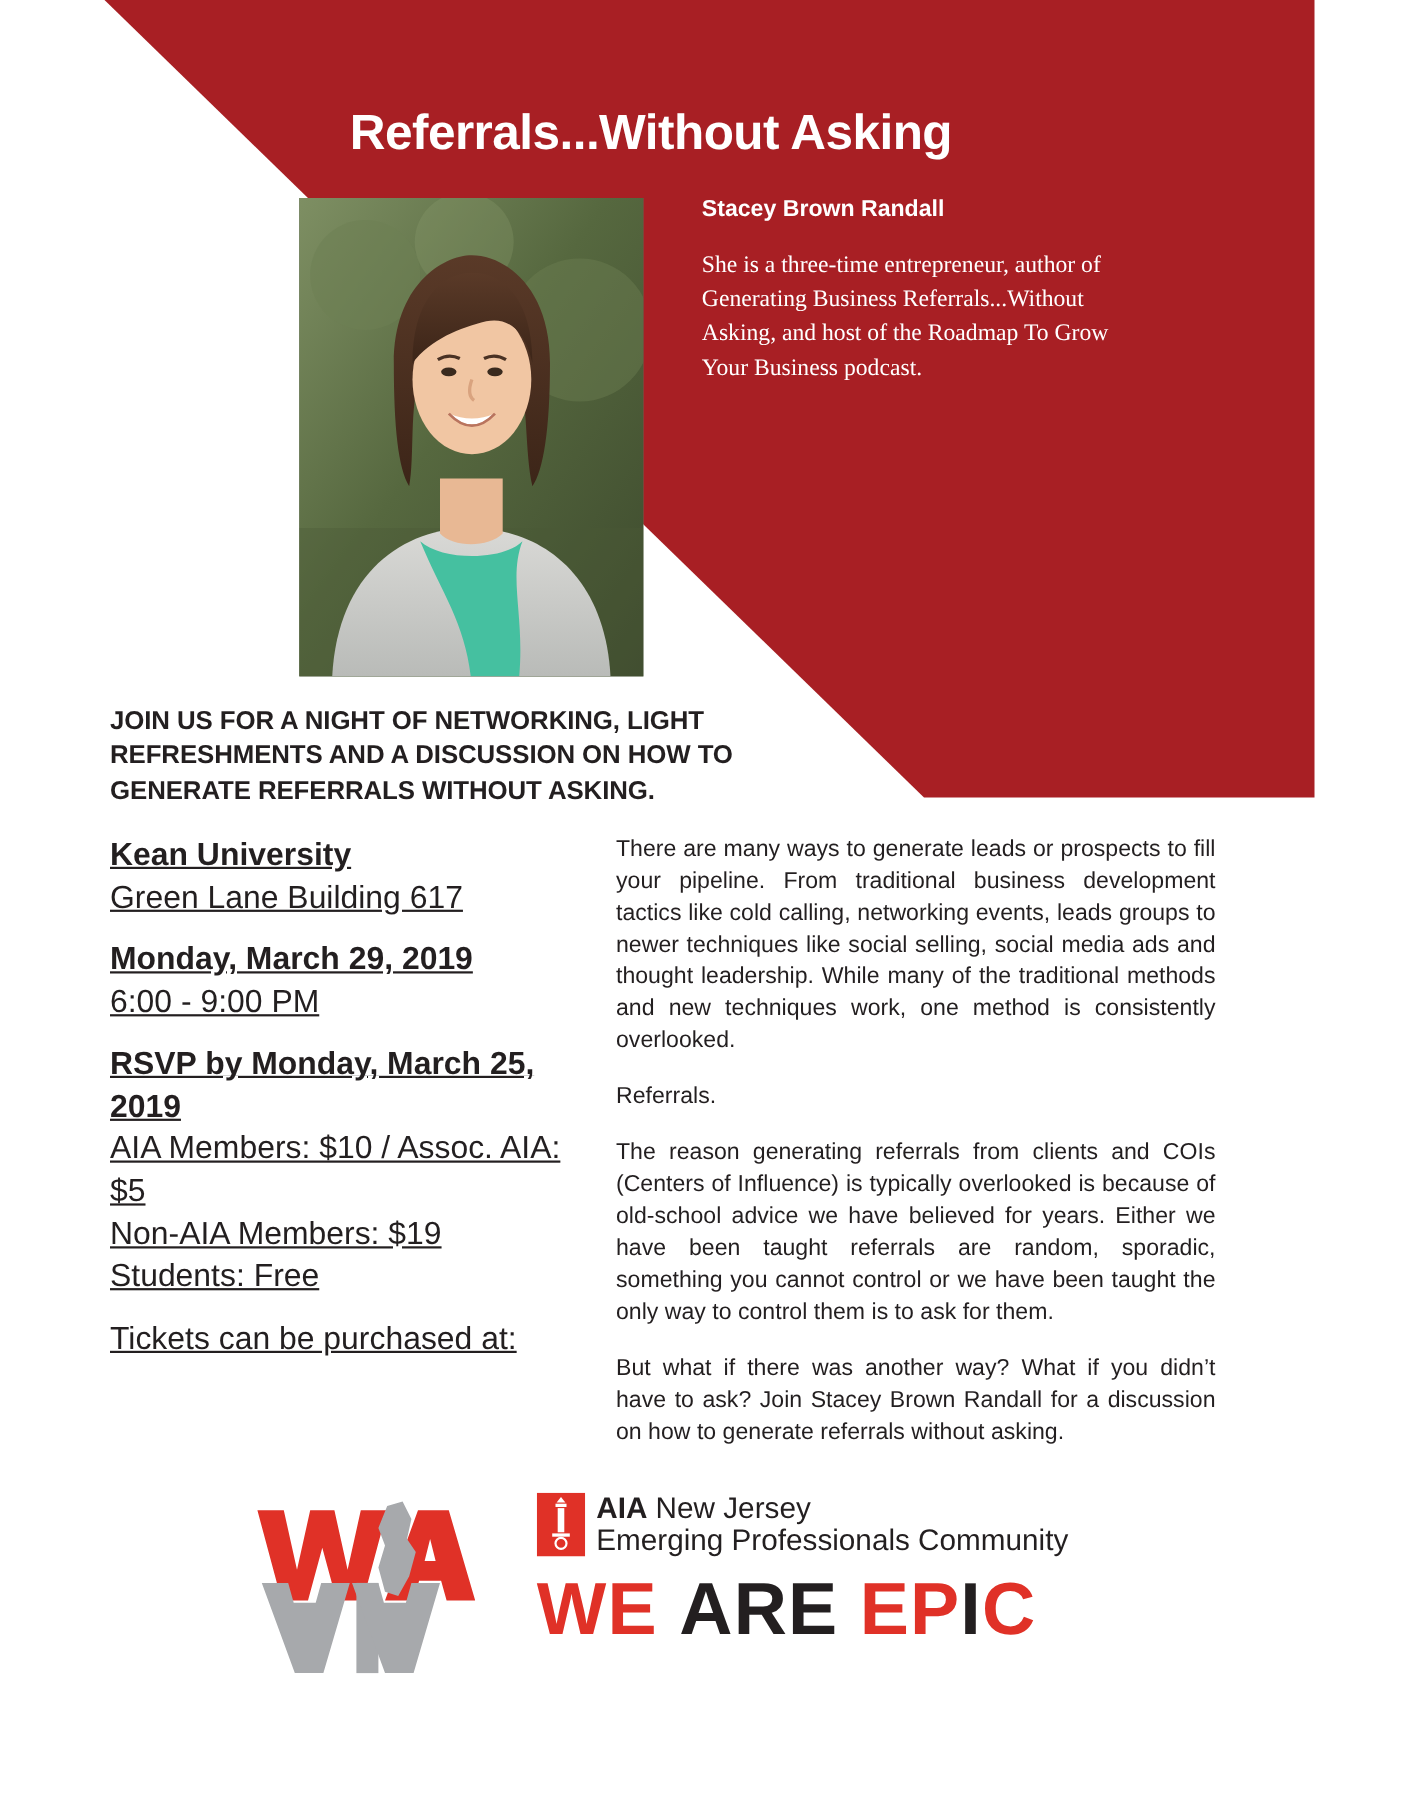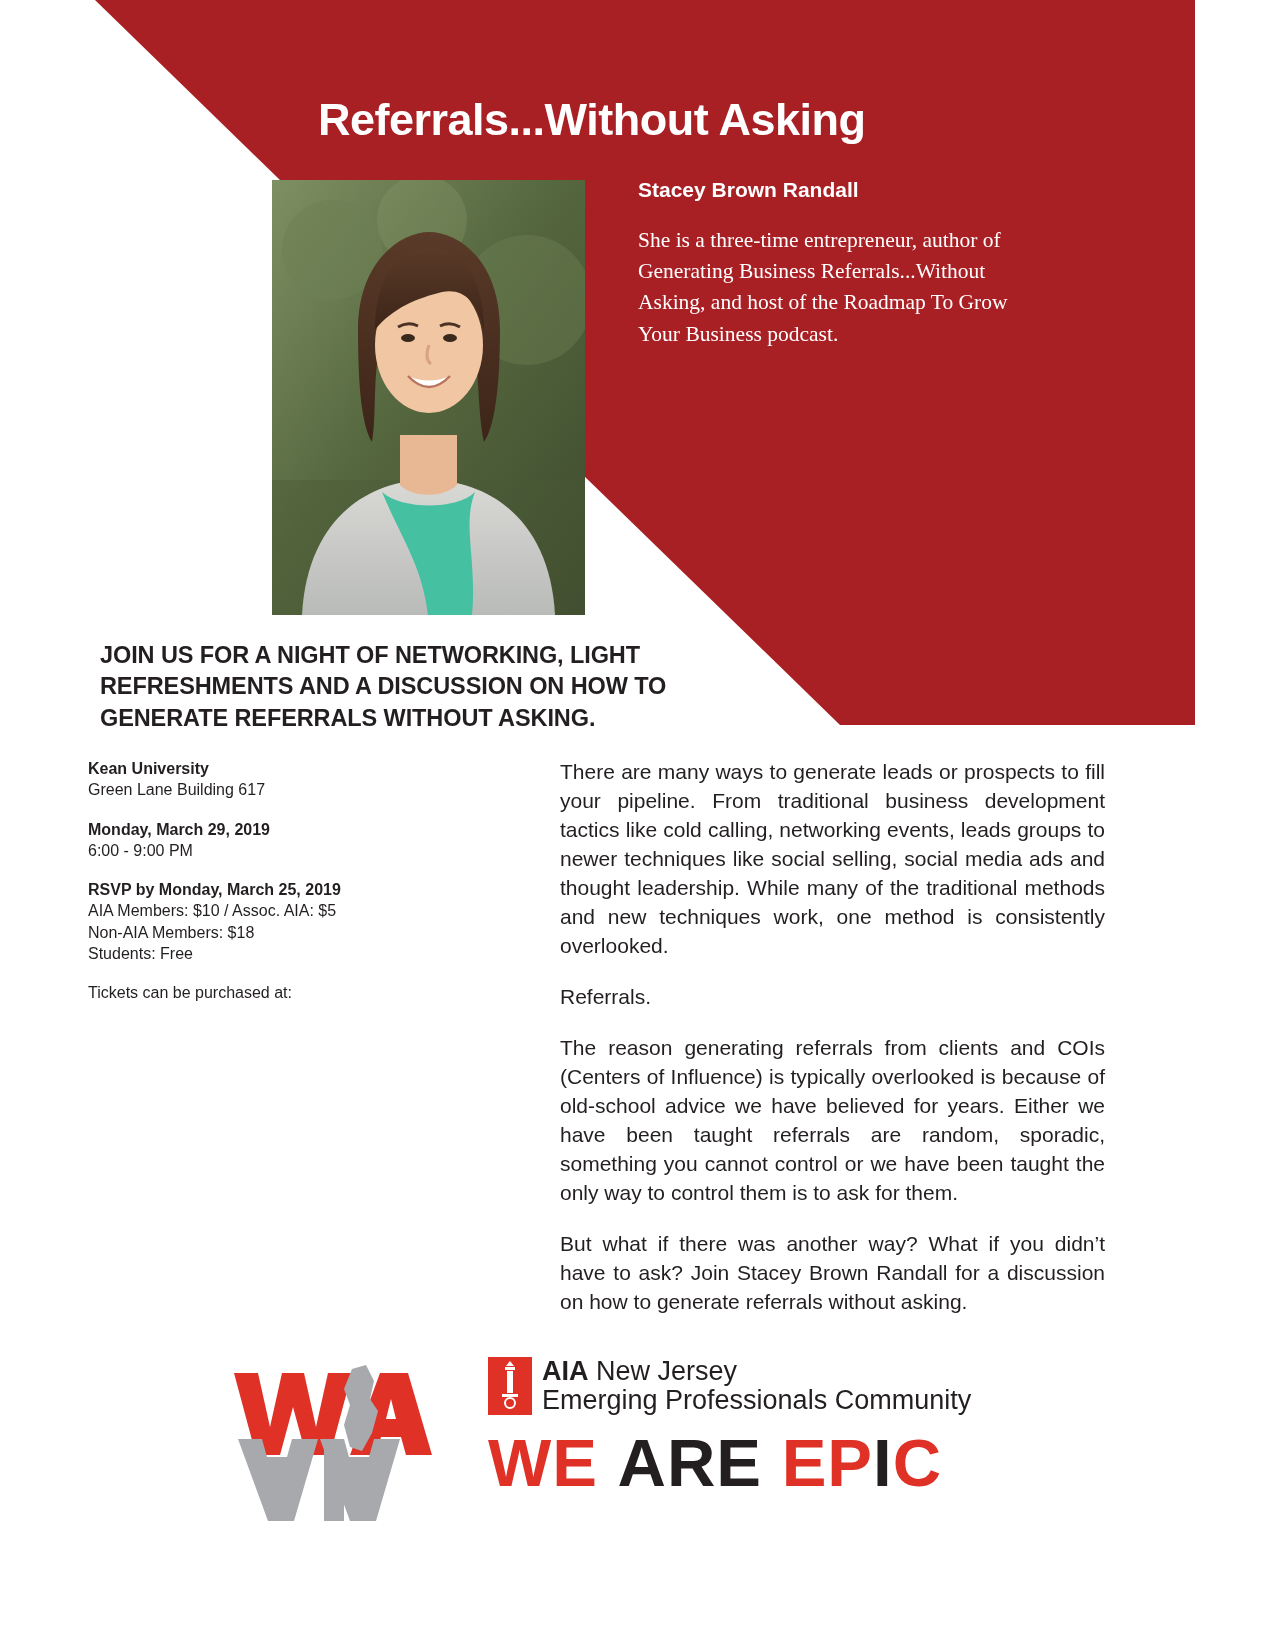--- a/index.html
+++ b/index.html
@@ -82,26 +82,27 @@
     font-size: 23.5px;
     font-weight: bold;
     line-height: 1.33;
     color: #231f20;
     letter-spacing: -0.1px;
   }
 
   
   .details {
     position: absolute;
-    left: 88px;
+    left: 100px;
     top: 758px;
     width: 420px;
-    font-size: 16px;
+    font-size: 29px;
     line-height: 1.33;
     color: #231f20;
+    text-decoration: underline;
   }
   .details .bold { font-weight: bold; }
   .details .block { margin-bottom: 18px; }
   .details .block:last-child { margin-bottom: 0; }
   .details .link {
     color: #1f4e9c;
     font-weight: bold;
     text-decoration: none;
     display: block;
     line-height: 1.3;
@@ -250,21 +251,21 @@
     <div class="bold">Kean University</div>
     <div>Green Lane Building 617</div>
   </div>
   <div class="block">
     <div class="bold">Monday, March 29, 2019</div>
     <div>6:00 - 9:00 PM</div>
   </div>
   <div class="block">
     <div class="bold">RSVP by Monday, March 25, 2019</div>
     <div>AIA Members: $10 / Assoc. AIA: $5</div>
-    <div>Non-AIA Members: $18</div>
+    <div>Non-AIA Members: $19</div>
     <div>Students: Free</div>
   </div>
   <div class="block">
     <div class="tickets-label">Tickets can be purchased at:</div>
   </div>
 </div>
 
 <div class="body-copy">
   <p>There are many ways to generate leads or prospects to fill your pipeline. From traditional business development tactics like cold calling, networking events, leads groups to newer techniques like social selling, social media ads and thought leadership. While many of the traditional methods and new techniques work, one method is consistently overlooked.</p>
   <p>Referrals.</p>

